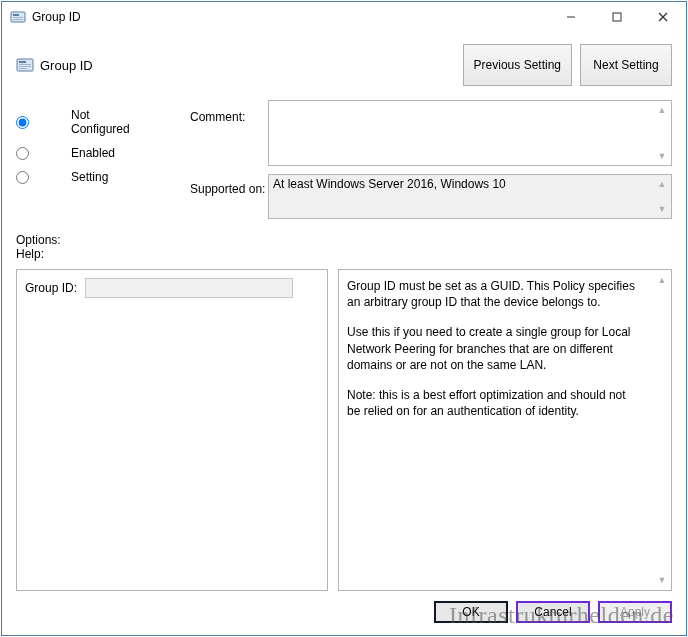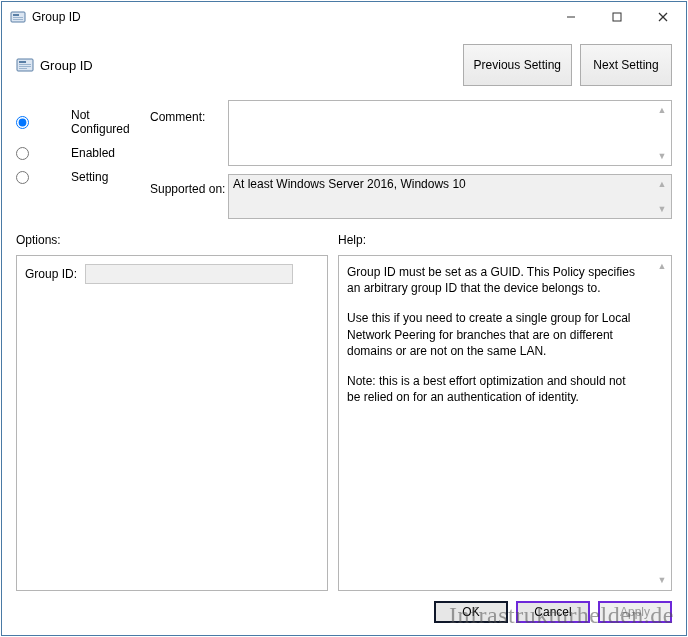--- a/index.html
+++ b/index.html
@@ -101,20 +101,21 @@
     align-items: center;
     margin-bottom: 10px;
     gap: 36px;
   }
   .radio-row input[type=radio]{
     width:13px; height:13px; margin:0 6px 0 0;
   }
   .labels-col {
     width: 78px;
     padding-top: 8px;
+    margin-left: 40px;
   }
   .labels-col .lbl {
     height: 64px;
     display: flex;
     align-items: flex-start;
     padding-top: 2px;
   }
   .labels-col .lbl.sup { height: auto; padding-top:10px; }
   .fields-col {
     flex: 1;
@@ -146,20 +147,21 @@
     justify-content: center;
     color: #b0b0b0;
     font-size: 9px;
   }
   .scroll-arrow.up { top: 1px; }
   .scroll-arrow.dn { bottom: 1px; }
   
   .oh-labels {
     display: flex;
     padding: 4px 14px 8px 14px;
+    flex-direction: column;
   }
   .oh-labels .opt { width: 322px; }
   
   .panes {
     display: flex;
     gap: 10px;
     padding: 0 14px 0 14px;
     flex: 1;
     min-height: 0;
   }

